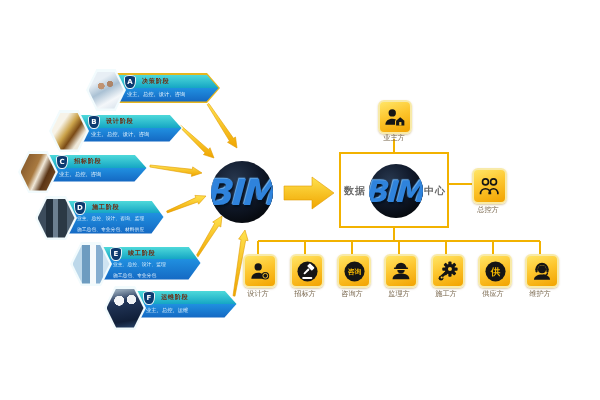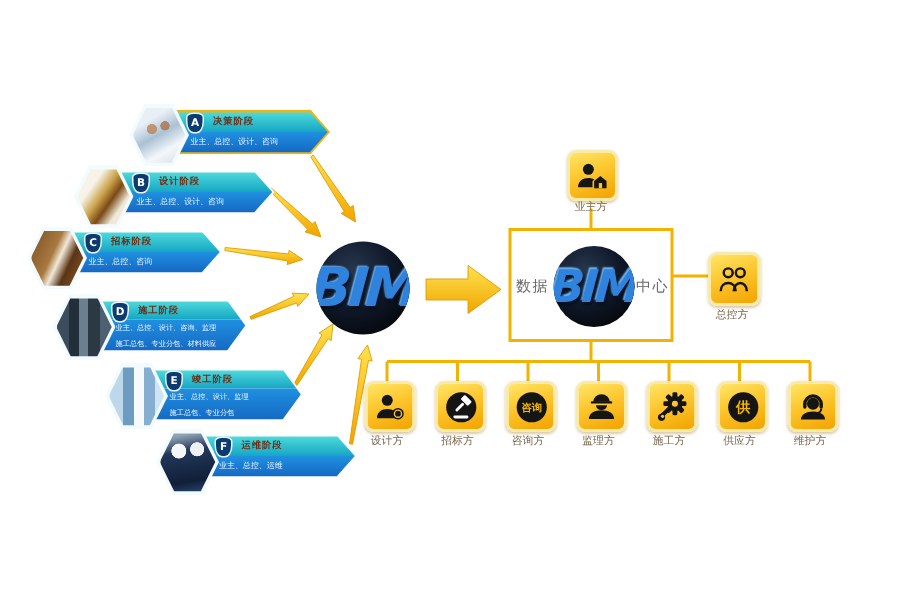--- a/index.html
+++ b/index.html
@@ -27,21 +27,21 @@
   .p-d{background:linear-gradient(90deg,#3c4c5c 0 22%,#222f3b 22% 40%,#6c7f90 40% 55%,#2b3945 55% 78%,#4d6071 78%);}
   .p-e{background:linear-gradient(90deg,#bcd8ea 0 25%,#6d9cc0 25% 45%,#f6fafc 45% 62%,#86aed0 62% 82%,#cfe4f2 82%);}
   .p-f{background:radial-gradient(circle at 33% 30%,#f4f6f8 0 13%,transparent 14%),radial-gradient(circle at 66% 27%,#eef1f4 0 12%,transparent 13%),linear-gradient(170deg,#8fa3b5 8%,#23375a 32%,#101f38 78%,#2c4a72);}
   .sphere{position:absolute;border-radius:50%;background:radial-gradient(circle at 38% 30%,#27374e 0%,#10192a 45%,#040608 85%);
     display:flex;align-items:center;justify-content:center;overflow:hidden;}
   .sphere .bim{font-weight:bold;font-style:italic;color:#2f83dc;letter-spacing:-2px;white-space:nowrap;
     text-shadow:1px 2px 2px #04101f, -1px -1px 1px #6db4f5;transform:skewX(-4deg);}
   .tile{position:absolute;border-radius:6px;background:linear-gradient(160deg,#ffe566 0%,#fdc62e 45%,#f2a300 100%);
     border:2px solid #f8eaa8;box-shadow:0 1px 2px rgba(150,100,0,.35);display:flex;align-items:center;justify-content:center;}
   .plabel{position:absolute;font-size:10px;color:#76644a;text-align:center;white-space:nowrap;transform:translateX(-50%) scale(0.72);}
-  .hubtxt{position:absolute;font-size:10px;font-weight:normal;color:#686868;transform:translate(-50%,-50%);letter-spacing:1px;}
+  .hubtxt{position:absolute;font-size:10px;font-weight:bold;color:#686868;transform:translate(-50%,-50%);letter-spacing:1px;}
 </style>
 </head>
 <body>
 
 <div class="canvas">
   <svg class="overlay" width="600" height="400">
     <defs>
       <linearGradient id="gold" x1="0" y1="0" x2="0" y2="1">
         <stop offset="0" stop-color="#ffe24f"></stop>
           <stop offset="1" stop-color="#f0a500"></stop>

